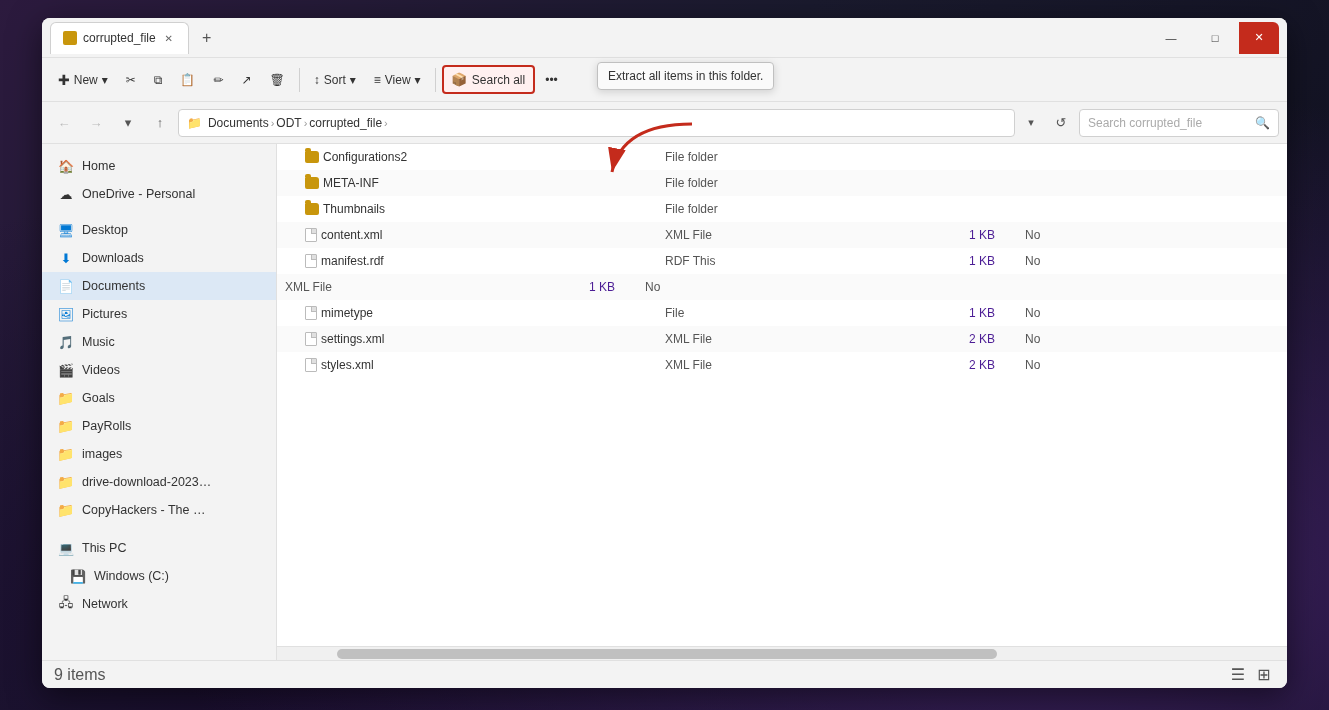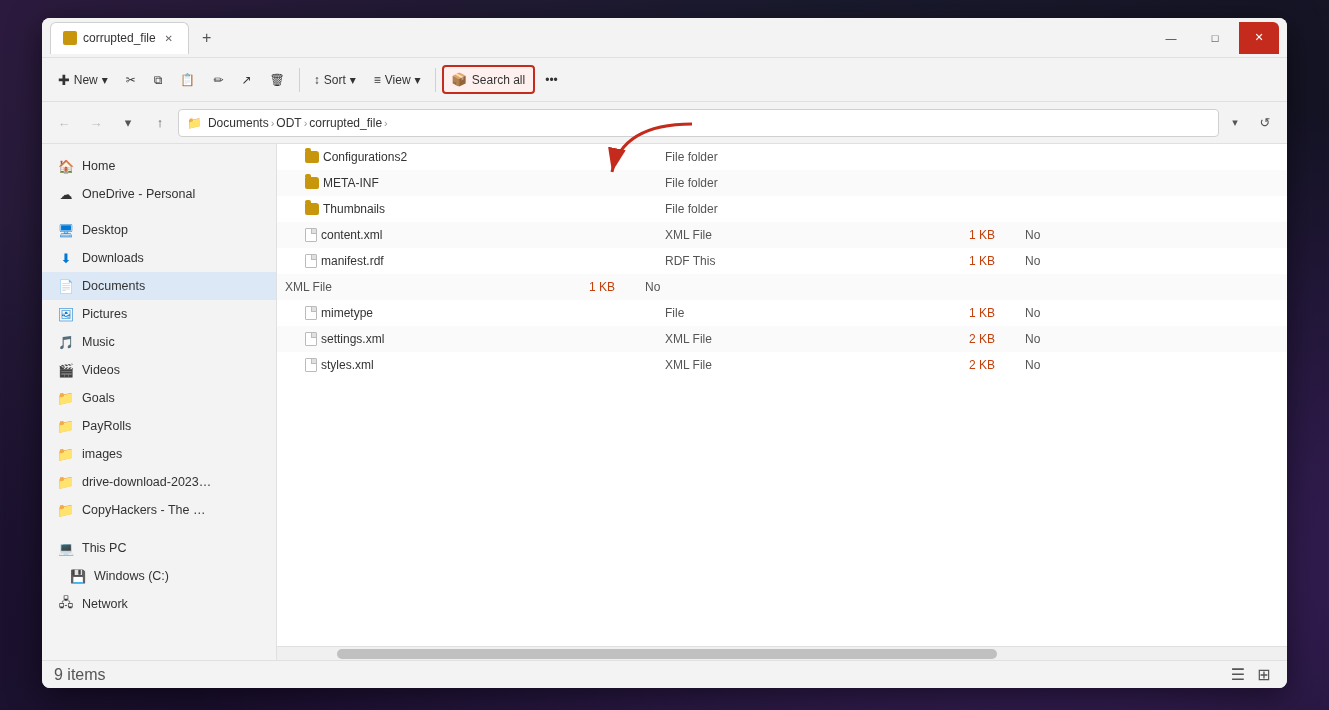--- a/index.html
+++ b/index.html
@@ -398,21 +398,21 @@
       top: 0;
       right: 0;
       width: 4px;
       height: 4px;
       background: #e0e0e0;
       border-left: 1px solid #bbb;
       border-bottom: 1px solid #bbb;
     }
 
     .col-type-val { flex: 0 0 200px; color: #555; }
-    .col-compressed-val { flex: 0 0 160px; color: #c2410c; text-align: right; padding-right: 30px; }
+    .col-compressed-val { flex: 0 0 160px; color: #4c1d95; text-align: right; padding-right: 30px; }
     .col-password-val { flex: 0 0 160px; color: #555; }
     .col-size-val { flex: 1; color: #555; }
 
     
     .status-bar {
       height: 28px;
       background: #f3f3f3;
       border-top: 1px solid #e0e0e0;
       display: flex;
       align-items: center;
@@ -484,20 +484,23 @@
       </div>
       <div class="tab-new">+</div>
     </div>
     <div class="window-controls">
       <div class="wc-btn">—</div>
       <div class="wc-btn">□</div>
       <div class="wc-btn wc-close">✕</div>
     </div>
   </div>
 
+  <div class="tooltip-box">
+    <span>Extract all items in this folder.</span>
+  </div>
 
   <div class="red-arrow-container">
     <svg width="220" height="70" viewBox="0 0 220 70">
       <defs>
         <marker id="arrowhead" markerWidth="8" markerHeight="6" refX="8" refY="3" orient="auto">
           <polygon points="0 0, 8 3, 0 6" fill="#c42b1c"></polygon>
         </marker>
       </defs>
       <path d="M 160 10 Q 90 10 80 58" stroke="#c42b1c" stroke-width="3" fill="none" marker-end="url(#arrowhead)"></path>
     </svg>
@@ -567,20 +570,24 @@
       <span class="breadcrumb-sep">›</span>
       <span class="breadcrumb-item">ODT</span>
       <span class="breadcrumb-sep">›</span>
       <span class="breadcrumb-item">corrupted_file</span>
       <span class="breadcrumb-sep">›</span>
     </div>
 
     <div class="address-dropdown">▾</div>
     <div class="refresh-btn">↺</div>
 
+    <div class="search-bar">
+      <span style="color:#aaa;font-size:12px;">Search corrupted_file</span>
+      <span style="margin-left:auto;color:#999;">🔍</span>
+    </div>
   </div>
 
   <div class="main-content">
 
     <div class="sidebar">
       <div class="sidebar-item">
         <span class="sidebar-icon">🏠</span>
         <span>Home</span>
       </div>
       <div class="sidebar-item">

